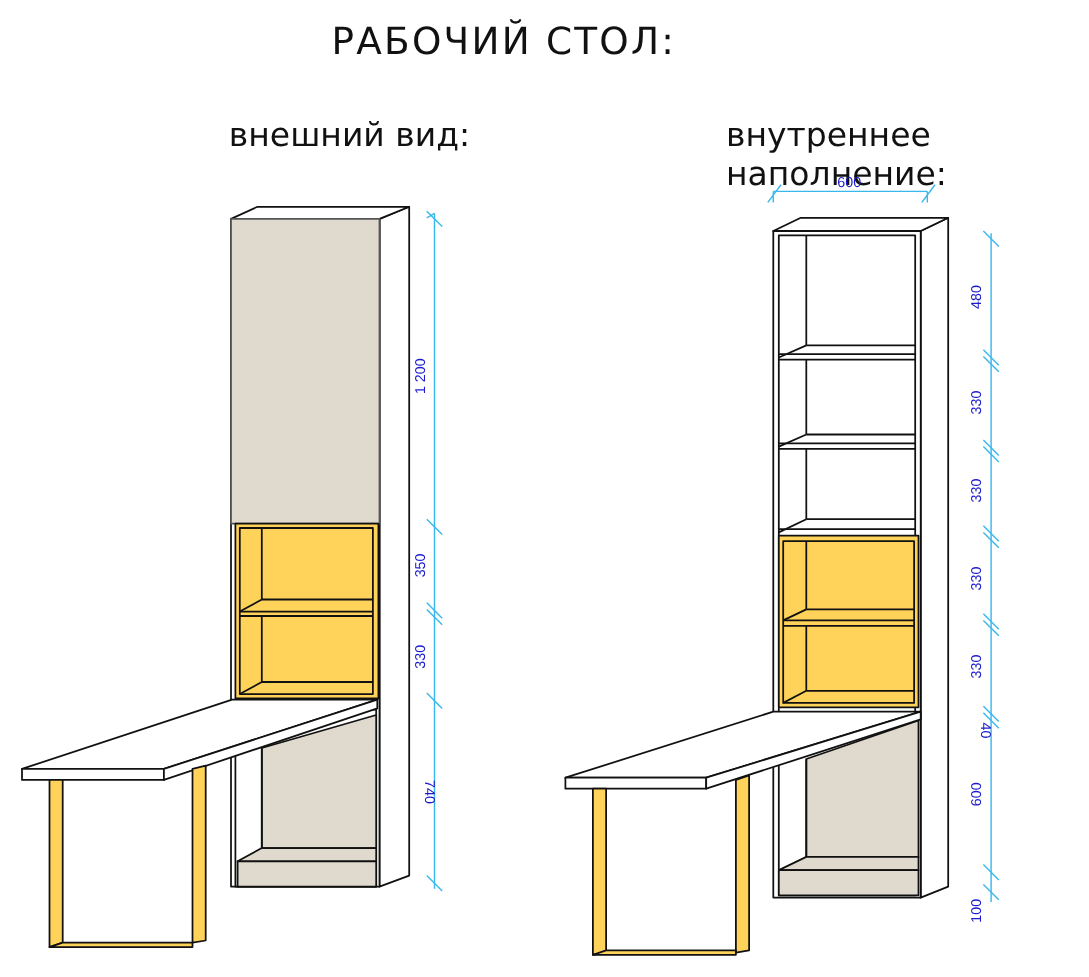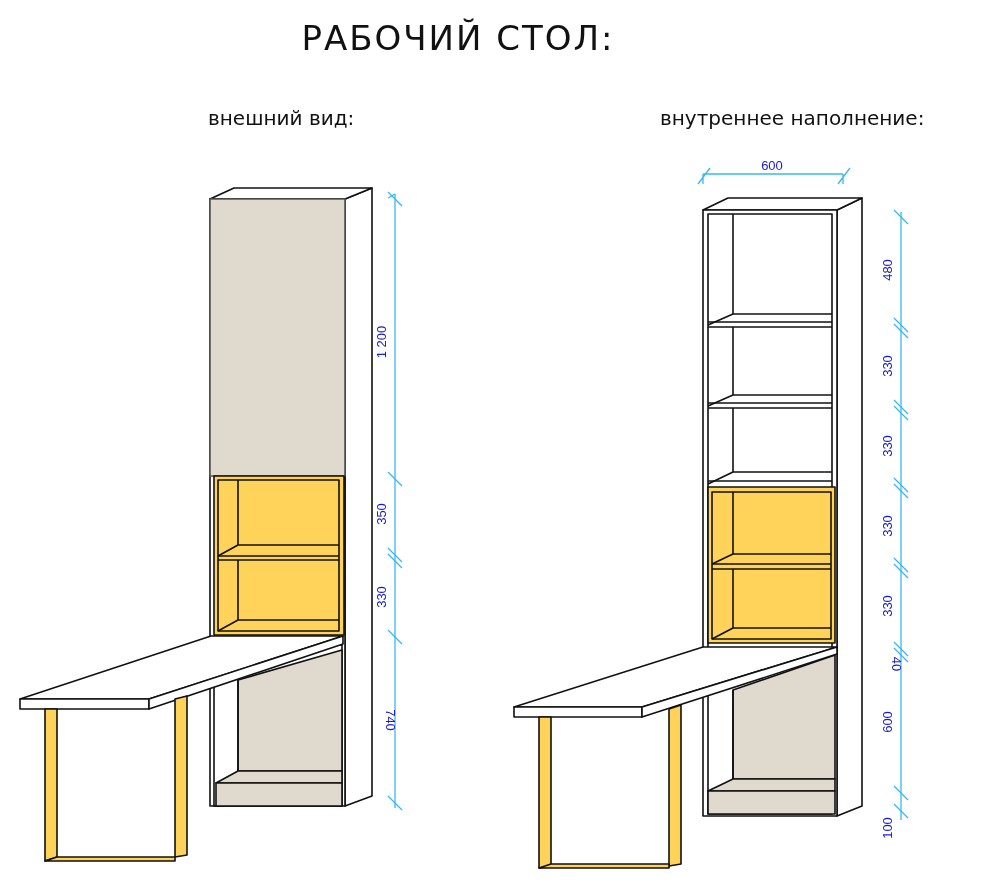--- a/index.html
+++ b/index.html
@@ -1,18 +1,18 @@
 <!DOCTYPE html>
 <html><head>
 <meta charset="utf-8">
 <style>
   html, body { margin:0; padding:0; background:#ffffff; }
   body { width:990px; height:888px; position:relative; overflow:hidden; font-family:"DejaVu Sans", sans-serif; }
   .title { position:absolute; left:0; width:816px; top:18px; text-align:center; font-size:34px; letter-spacing:2px; color:#111; font-family:"DejaVu Sans", sans-serif; font-weight:normal; padding-left:100px; box-sizing:border-box; }
-  .subtitle { position:absolute; font-size:20px; color:#111; font-family:"DejaVu Sans", sans-serif; }
+  .subtitle { position:absolute; font-size:30px; color:#111; font-family:"DejaVu Sans", sans-serif; }
   .sub-left { left:208px; top:106px; }
   .sub-right { left:660px; top:106px; }
   svg { position:absolute; left:0; top:0; }
   .dimtext { font-family:"Liberation Sans", sans-serif; font-size:13px; fill:#1a1acc; }
 </style>
 </head>
 <body>
 
 <div class="title">РАБОЧИЙ СТОЛ:</div>
 <div class="subtitle sub-left">внешний вид:</div>

